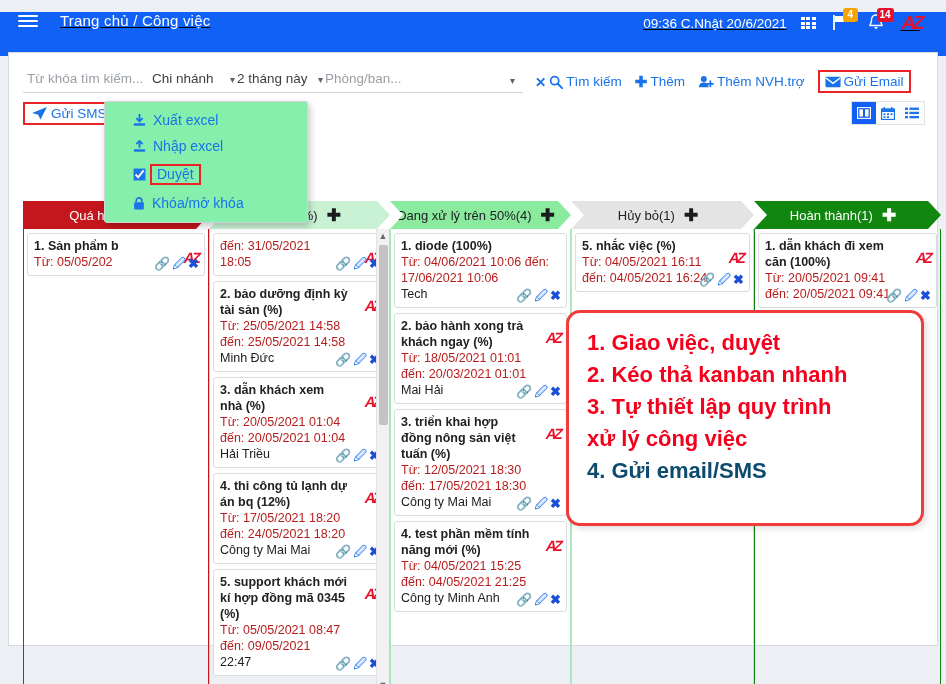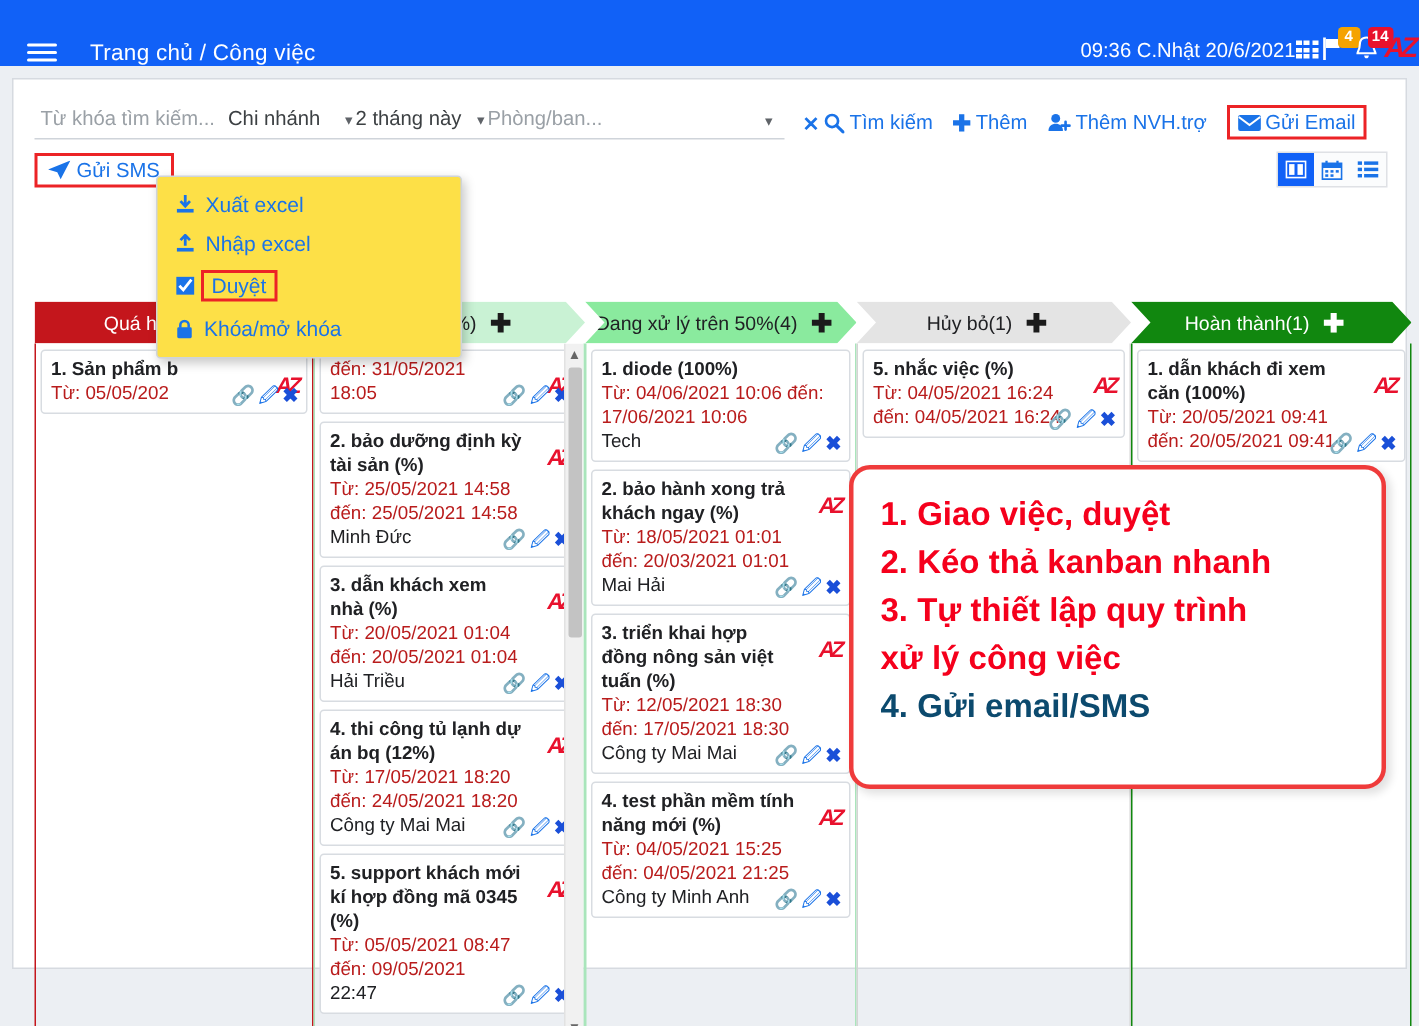--- a/index.html
+++ b/index.html
@@ -5,28 +5,28 @@
   * { box-sizing: border-box; margin: 0; padding: 0; }
   html, body {
     width: 946px; height: 684px;
     font-family: "Liberation Sans", sans-serif;
     background: #eceff3;
     overflow: hidden;
   }
 
   
   .topbar {
-    position: absolute; left: 0; top: 0; width: 946px; height: 44px;
+    position: absolute; left: 0; top: 12px; width: 946px; height: 44px;
     background: #1161f7;
-    display: flex; align-items: flex-end;
+    display: flex; align-items: flex-start; text-decoration: underline;
   }
   .hamburger { width: 20px; margin-left: 18px; cursor: pointer; }
   .hamburger span { display: block; height: 2px; background: #fff; margin: 3px 0; border-radius: 1px; }
   .breadcrumb { color: #ffffff; font-size: 15px; margin-left: 22px; letter-spacing: .2px; }
-  .topbar-right { margin-left: auto; display: flex; align-items: center; padding-right: 4px; }
+  .topbar-right { margin-left: auto; display: flex; align-items: center; padding-right: 25px; gap: 14px; }
   .clocktxt { color: #fff; font-size: 13.5px; white-space: nowrap; }
   .grid-icon { display: grid; grid-template-columns: repeat(3,4px); grid-template-rows: repeat(3,3px); gap: 1.5px; }
   .grid-icon i { background: #fff; display: block; }
   .badge-wrap { position: relative; width: 22px; height: 22px; }
   .badge {
     position: absolute; top: -4px; right: -6px;
     min-width: 15px; height: 14px; line-height: 14px; padding: 0 3px;
     border-radius: 3px; font-size: 10px; color: #fff; text-align: center;
     font-weight: bold;
   }
@@ -64,23 +64,23 @@
   .sms-btn {
     display: inline-flex; align-items: center; gap: 4px; color: #1a73e8; font-size: 13.5px;
     border: 2px solid #ec2326; padding: 2px 7px; cursor: pointer;
   }
   .view-toggle { margin-left: auto; display: flex; border: 1px solid #dfe1e5; background: #fbfcfd; }
   .view-toggle .vb { width: 24px; height: 22px; display: flex; align-items: center; justify-content: center; cursor: pointer; }
   .view-toggle .vb.active { background: #1161f7; }
 
   
   .dropdown {
-    position: absolute; left: 104px; top: 117px; width: 204px;
-    background: #fde047; border: 1px solid #cfd4da; border-radius: 3px;
-    box-shadow: 2px 3px 7px rgba(0,0,0,.22); z-index: 40; padding: 5px 0 6px 0;
+    position: absolute; left: 104px; top: 101px; width: 204px;
+    background: #86efac; border: 1px solid #cfd4da; border-radius: 3px;
+    box-shadow: 2px 3px 7px rgba(0,0,0,.22); z-index: 40; padding: 5px 0 6px 16px;
   }
   .dd-item { display: flex; align-items: center; gap: 7px; padding: 5px 12px; font-size: 14px;
              color: #1a73e8; cursor: pointer; }
   .dd-item.hl { }
   .dd-item.hl .dd-label { border: 2px solid #ec2326; padding: 0px 5px 1px 5px; margin-left: -3px; }
 
   
   .board { position: absolute; left: 14px; top: 148px; width: 918px; height: 492px; display: flex; }
   .col { position: relative; display: flex; flex-direction: column; }
   .col-head {
@@ -367,21 +367,21 @@
       <div class="col" style="width: 183px;">
         <div class="col-head">
           <div class="chev" style="background: rgb(228, 228, 228); color: rgb(32, 33, 36); clip-path: polygon(0px 0px, calc(100% - 13px) 0px, 100% 50%, calc(100% - 13px) 100%, 0px 100%, 13px 50%);">
             <span class="chev-label">Hủy bỏ(1)</span>
             <span class="plus" style="color: rgb(27, 27, 27);">✚</span>
           </div>
         </div>
         <div class="col-body" style="border-left: 1px solid rgb(212, 212, 212); border-right: 1px solid rgb(212, 212, 212); border-bottom: 1px solid rgb(212, 212, 212);">
           <div class="kcard">
             <div class="ttl">5. nhắc việc (%)</div>
-            <div class="dt">Từ: 04/05/2021 16:24</div>
+            <div class="dt">Từ: 04/05/2021 16:11</div>
             <div class="dt">đến: 04/05/2021 16:24</div>
             <div class="az">AZ</div>
             <div class="acts"><span>🔗</span><span style="margin:0 2px;">🖉</span><span class="x">✖</span></div>
           </div>
         </div>
       </div>
       <div class="col" style="width: 187px;">
         <div class="col-head">
           <div class="chev" style="background: rgb(17, 135, 15); color: rgb(255, 255, 255); clip-path: polygon(0px 0px, calc(100% - 13px) 0px, 100% 50%, calc(100% - 13px) 100%, 0px 100%, 13px 50%);">
             <span class="chev-label">Hoàn thành(1)</span>

